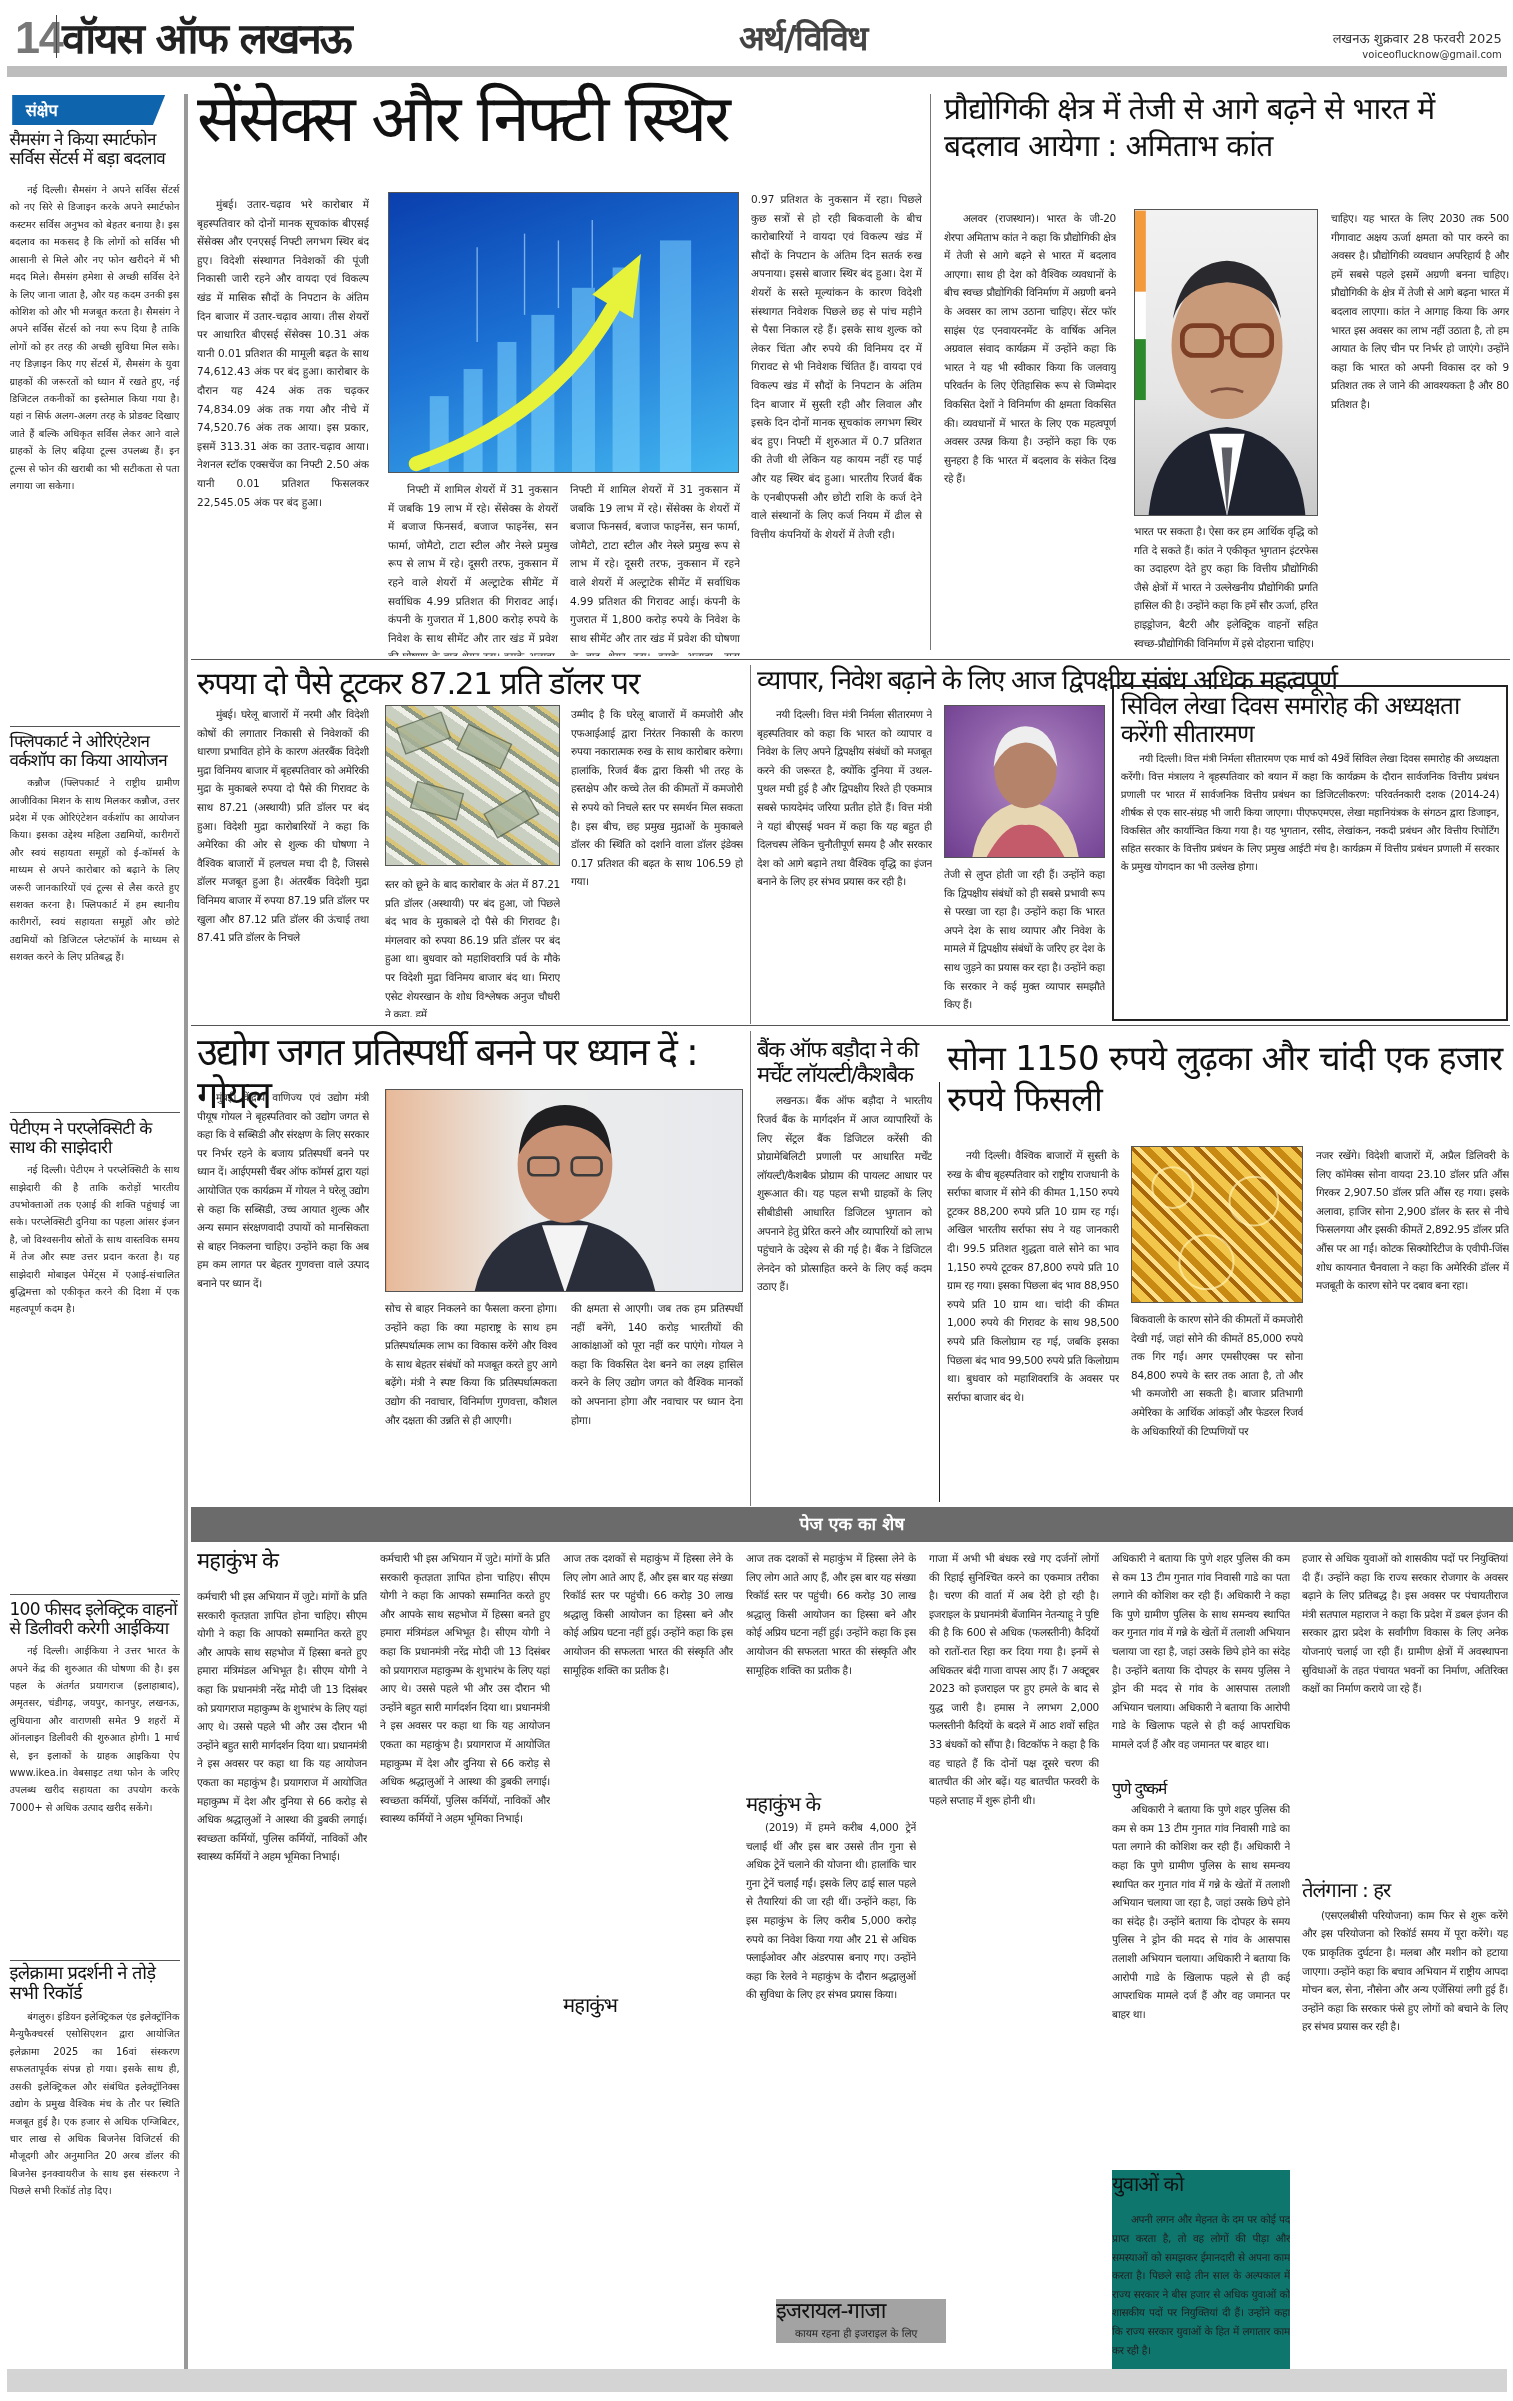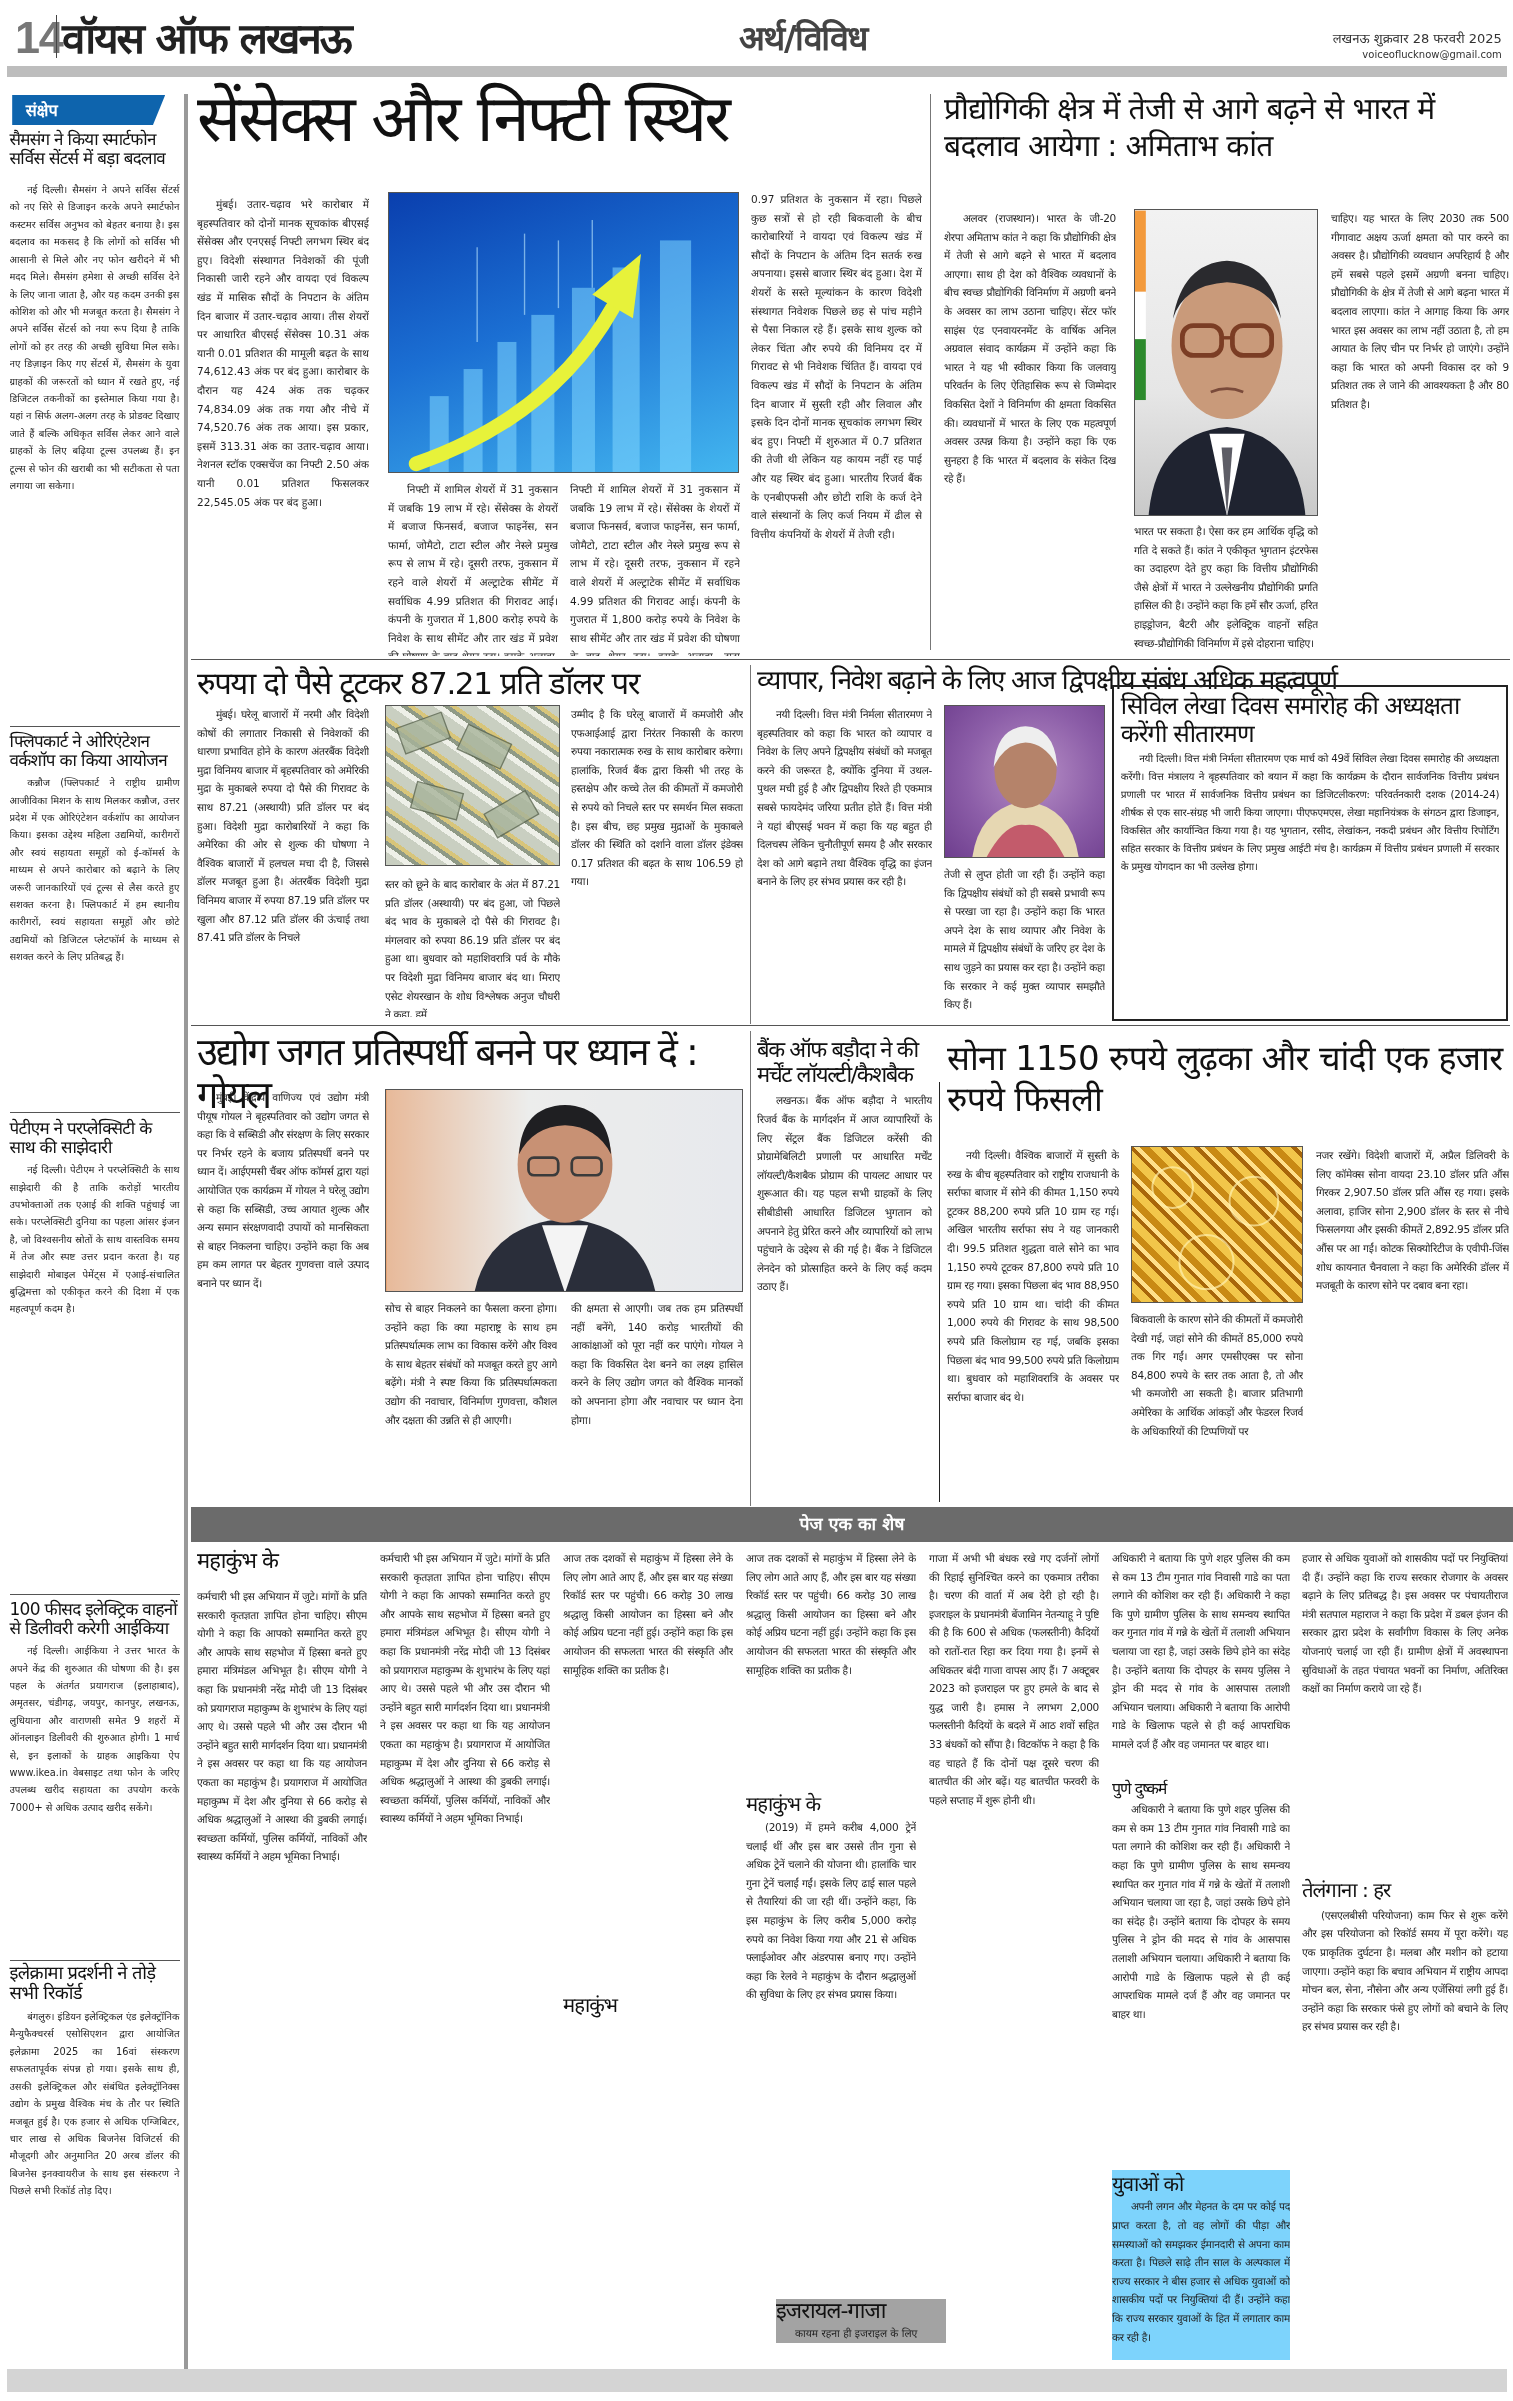--- a/index.html
+++ b/index.html
@@ -293,23 +293,23 @@
 
 <div class="abs txt" style="left:1112px;top:1549px;width:178px;height:818px;letter-spacing:-0.3px">
     <p style="text-indent:0">अधिकारी ने बताया कि पुणे शहर पुलिस की कम से कम 13 टीम गुनात गांव निवासी गाडे का पता लगाने की कोशिश कर रही हैं। अधिकारी ने कहा कि पुणे ग्रामीण पुलिस के साथ समन्वय स्थापित कर गुनात गांव में गन्ने के खेतों में तलाशी अभियान चलाया जा रहा है, जहां उसके छिपे होने का संदेह है। उन्होंने बताया कि दोपहर के समय पुलिस ने ड्रोन की मदद से गांव के आसपास तलाशी अभियान चलाया। अधिकारी ने बताया कि आरोपी गाडे के खिलाफ पहले से ही कई आपराधिक मामले दर्ज हैं और वह जमानत पर बाहर था।</p>
   </div>
 <div class="abs" style="left:1112px;top:1777px;width:178px;background:#fff;padding-top:2.7px">
   <div class="hd-black" style="font-size:16px;letter-spacing:-1px">पुणे दुष्कर्म</div>
   <div class="txt" style="height:366px;margin-top:2.7px;letter-spacing:-0.3px">
       <p>अधिकारी ने बताया कि पुणे शहर पुलिस की कम से कम 13 टीम गुनात गांव निवासी गाडे का पता लगाने की कोशिश कर रही हैं। अधिकारी ने कहा कि पुणे ग्रामीण पुलिस के साथ समन्वय स्थापित कर गुनात गांव में गन्ने के खेतों में तलाशी अभियान चलाया जा रहा है, जहां उसके छिपे होने का संदेह है। उन्होंने बताया कि दोपहर के समय पुलिस ने ड्रोन की मदद से गांव के आसपास तलाशी अभियान चलाया। अधिकारी ने बताया कि आरोपी गाडे के खिलाफ पहले से ही कई आपराधिक मामले दर्ज हैं और वह जमानत पर बाहर था।</p>
     </div>
 </div>
-<div class="abs" style="left:1112px;top:2170px;width:178px;background:#7dd3fc;padding-top:2.7px">
+<div class="abs" style="left:1112px;top:2170px;width:178px;background:#0f766e;padding-top:2.7px">
   <div class="hd-black" style="font-size:20.3px;letter-spacing:-1px">युवाओं को</div>
-  <div class="txt" style="height:163px;margin-top:2px;letter-spacing:-0.3px">
+  <div class="txt" style="height:163px;margin-top:15px;letter-spacing:-0.3px">
       <p>अपनी लगन और मेहनत के दम पर कोई पद प्राप्त करता है, तो वह लोगों की पीड़ा और समस्याओं को समझकर ईमानदारी से अपना काम करता है। पिछले साढ़े तीन साल के अल्पकाल में राज्य सरकार ने बीस हजार से अधिक युवाओं को शासकीय पदों पर नियुक्तियां दी हैं। उन्होंने कहा कि राज्य सरकार युवाओं के हित में लगातार काम कर रही है।</p>
     </div>
 </div>
 
 <div class="abs txt" style="left:1302px;top:1549px;width:206px;height:305px;letter-spacing:-0.3px">
     <p style="text-indent:0">हजार से अधिक युवाओं को शासकीय पदों पर नियुक्तियां दी हैं। उन्होंने कहा कि राज्य सरकार रोजगार के अवसर बढ़ाने के लिए प्रतिबद्ध है। इस अवसर पर पंचायतीराज मंत्री सतपाल महाराज ने कहा कि प्रदेश में डबल इंजन की सरकार द्वारा प्रदेश के सर्वांगीण विकास के लिए अनेक योजनाएं चलाई जा रही हैं। ग्रामीण क्षेत्रों में अवस्थापना सुविधाओं के तहत पंचायत भवनों का निर्माण, अतिरिक्त कक्षों का निर्माण कराये जा रहे हैं।</p>
   </div>
 <div class="abs" style="left:1302px;top:1879px;width:206px">
   <div class="hd-black" style="font-size:20.3px;letter-spacing:-1px">तेलंगाना : हर</div>
   <div class="txt" style="height:448px;margin-top:4.1px;letter-spacing:-0.3px">

